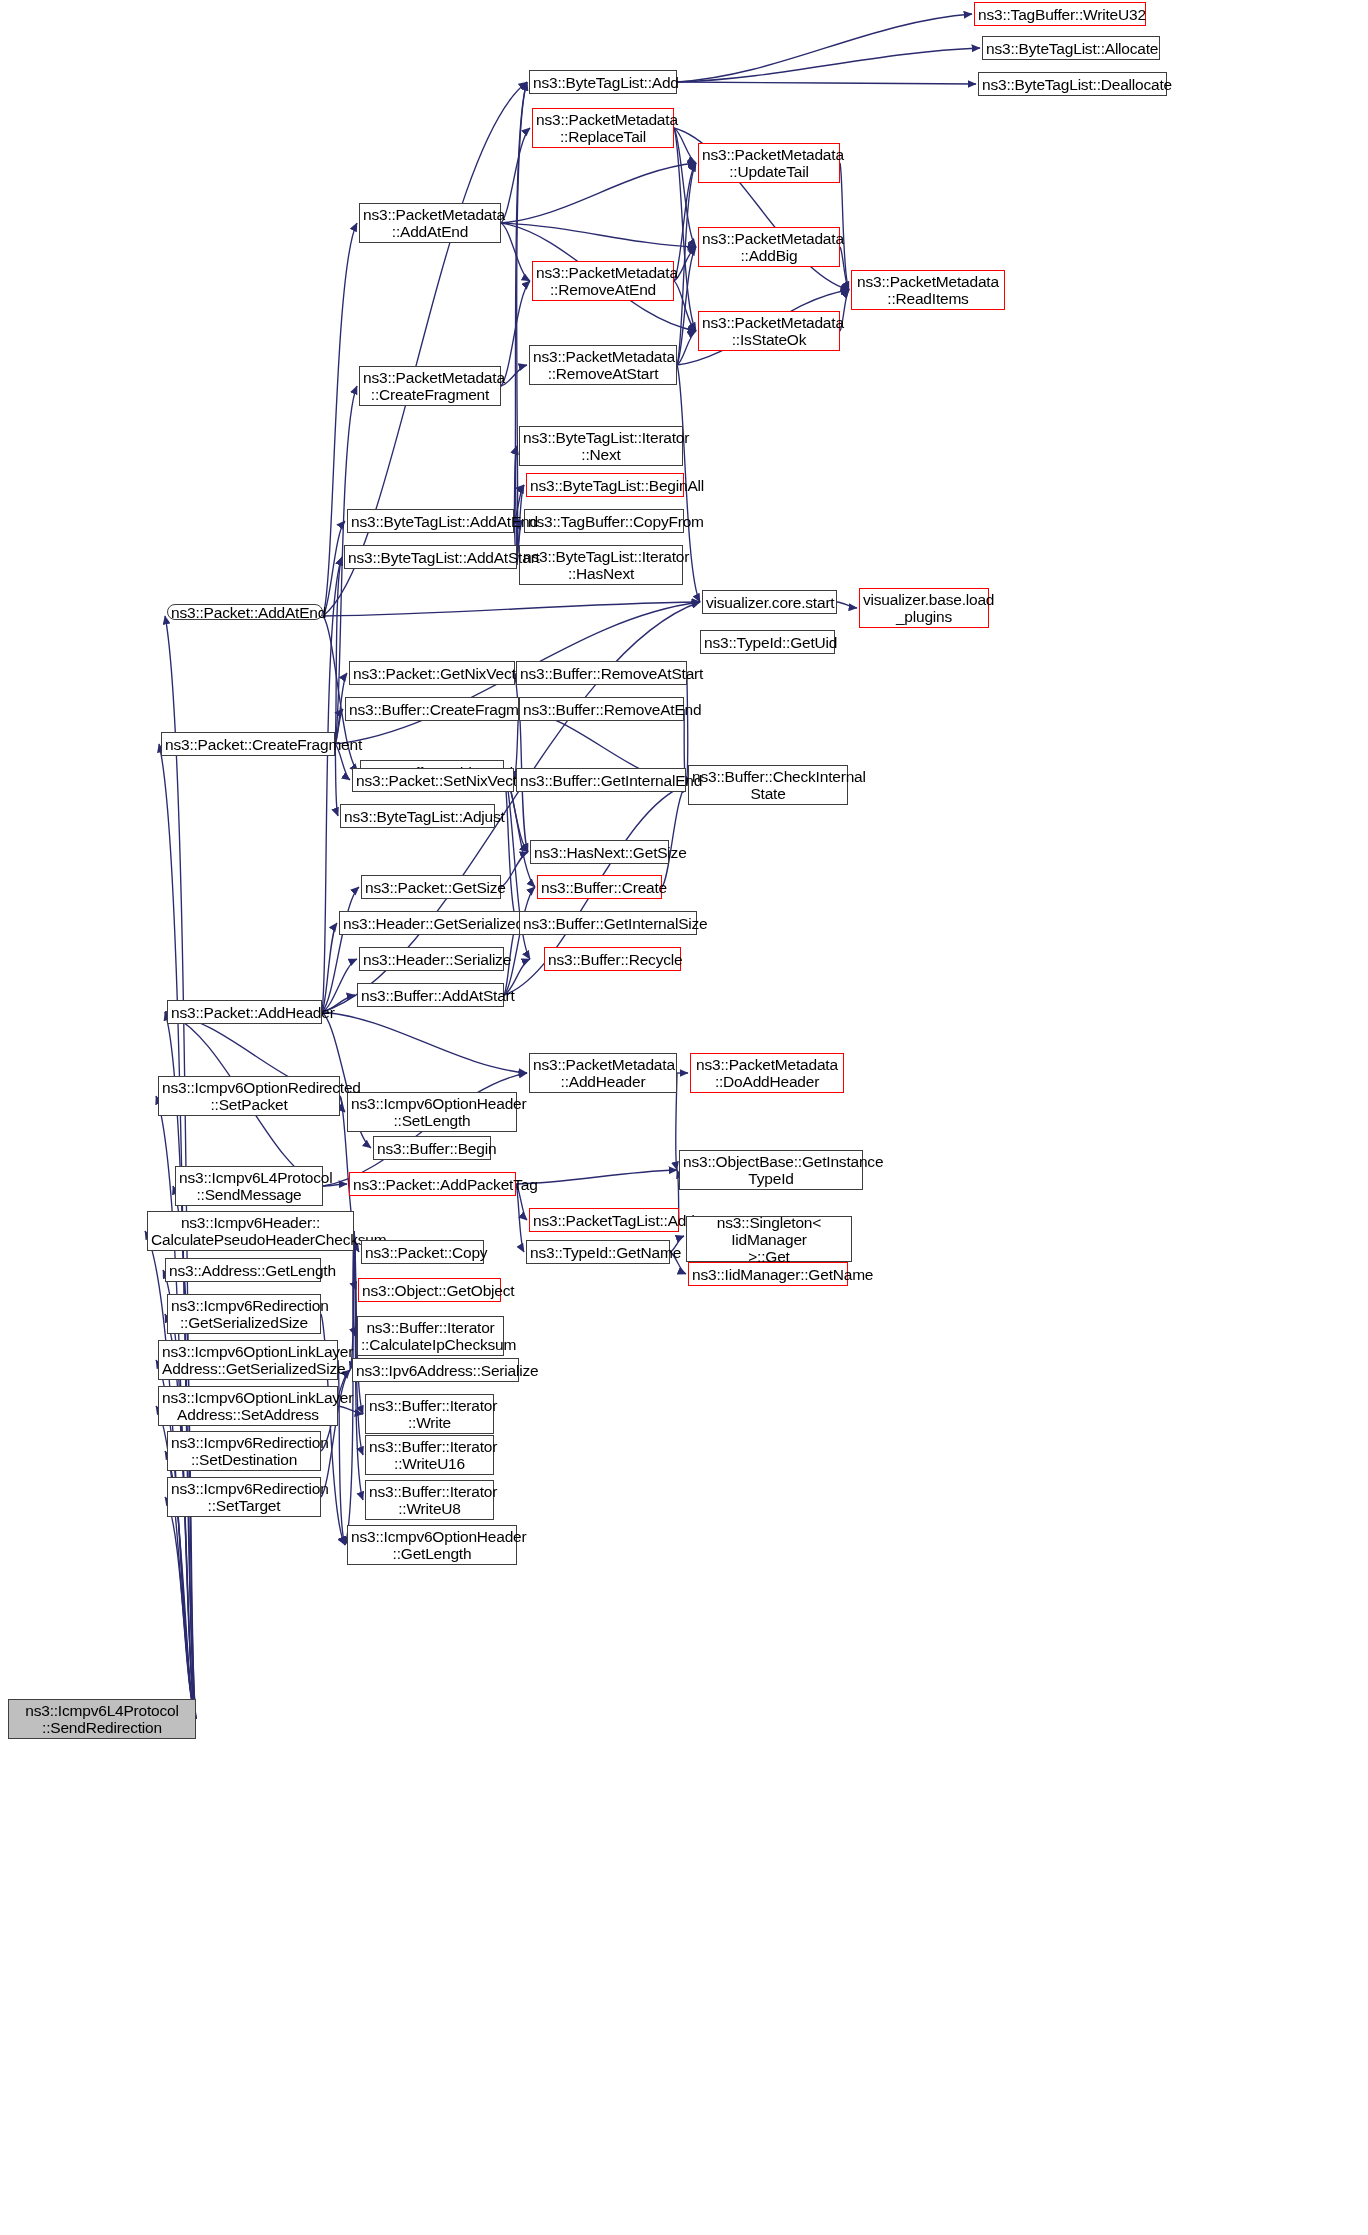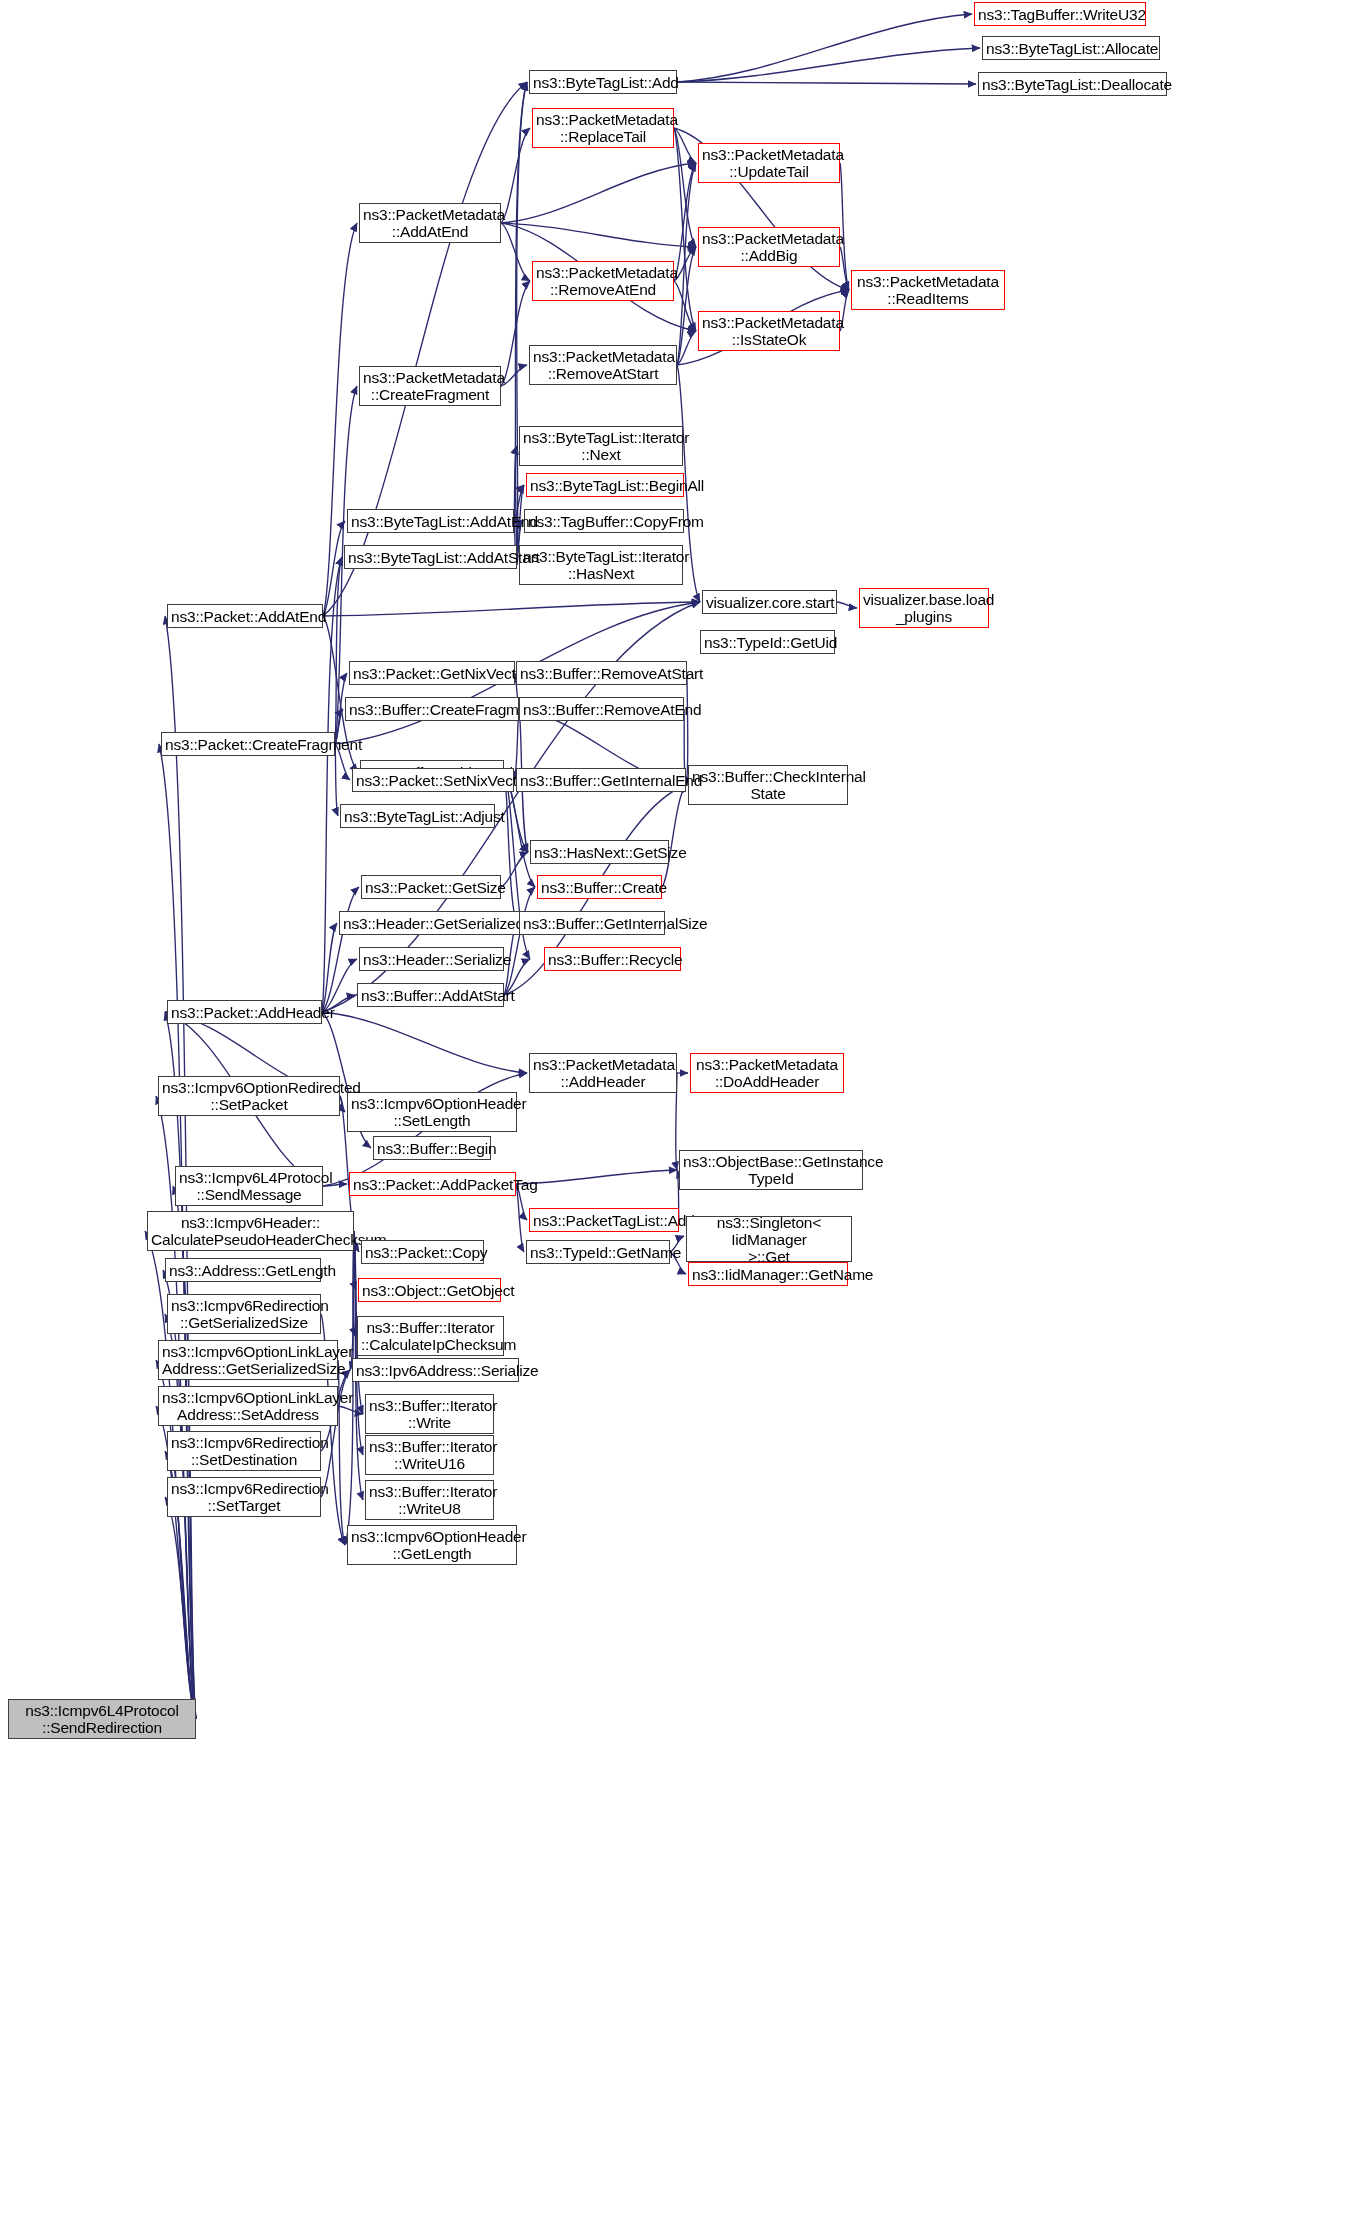--- a/index.html
+++ b/index.html
@@ -165,41 +165,41 @@
     <div class="node" style="left: 359px; top: 366px; width: 142px; height: 40px;"><span>ns3::PacketMetadata
 ::CreateFragment</span></div>
     <div class="node" style="left: 519px; top: 426px; width: 164px; height: 40px;"><span>ns3::ByteTagList::Iterator
 ::Next</span></div>
     <div class="node red" style="left: 526px; top: 473px; width: 158px; height: 24px;"><span>ns3::ByteTagList::BeginAll</span></div>
     <div class="node" style="left: 524px; top: 509px; width: 160px; height: 24px;"><span>ns3::TagBuffer::CopyFrom</span></div>
     <div class="node" style="left: 347px; top: 509px; width: 167px; height: 24px;"><span>ns3::ByteTagList::AddAtEnd</span></div>
     <div class="node" style="left: 519px; top: 545px; width: 164px; height: 40px;"><span>ns3::ByteTagList::Iterator
 ::HasNext</span></div>
     <div class="node" style="left: 344px; top: 545px; width: 173px; height: 24px;"><span>ns3::ByteTagList::AddAtStart</span></div>
-    <div class="node" style="left: 167px; top: 604px; width: 156px; height: 24px;"><span>ns3::Packet::AddAtEnd</span></div>
+    <div class="node" style="left: 167px; top: 604px; width: 156px; height: 16px; border-radius: 11px;"><span>ns3::Packet::AddAtEnd</span></div>
     <div class="node" style="left: 702px; top: 590px; width: 135px; height: 24px;"><span>visualizer.core.start</span></div>
     <div class="node red" style="left: 859px; top: 588px; width: 130px; height: 40px;"><span>visualizer.base.load
 _plugins</span></div>
     <div class="node" style="left: 349px; top: 661px; width: 166px; height: 24px;"><span>ns3::Packet::GetNixVector</span></div>
     <div class="node" style="left: 516px; top: 661px; width: 171px; height: 24px;"><span>ns3::Buffer::RemoveAtStart</span></div>
     <div class="node" style="left: 700px; top: 630px; width: 135px; height: 24px;"><span>ns3::TypeId::GetUid</span></div>
     <div class="node" style="left: 345px; top: 697px; width: 174px; height: 24px;"><span>ns3::Buffer::CreateFragment</span></div>
     <div class="node" style="left: 519px; top: 697px; width: 165px; height: 24px;"><span>ns3::Buffer::RemoveAtEnd</span></div>
     <div class="node" style="left: 161px; top: 732px; width: 174px; height: 24px;"><span>ns3::Packet::CreateFragment</span></div>
     <div class="node" style="left: 360px; top: 760px; width: 144px; height: 24px;"><span>ns3::Buffer::AddAtEnd</span></div>
     <div class="node" style="left: 688px; top: 765px; width: 160px; height: 40px;"><span>ns3::Buffer::CheckInternal
 State</span></div>
     <div class="node" style="left: 352px; top: 768px; width: 162px; height: 24px;"><span>ns3::Packet::SetNixVector</span></div>
     <div class="node" style="left: 516px; top: 768px; width: 170px; height: 24px;"><span>ns3::Buffer::GetInternalEnd</span></div>
     <div class="node" style="left: 340px; top: 804px; width: 155px; height: 24px;"><span>ns3::ByteTagList::Adjust</span></div>
     <div class="node" style="left: 530px; top: 840px; width: 139px; height: 24px;"><span>ns3::HasNext::GetSize</span></div>
     <div class="node" style="left: 361px; top: 875px; width: 140px; height: 24px;"><span>ns3::Packet::GetSize</span></div>
     <div class="node red" style="left: 537px; top: 875px; width: 125px; height: 24px;"><span>ns3::Buffer::Create</span></div>
     <div class="node" style="left: 339px; top: 911px; width: 186px; height: 24px;"><span>ns3::Header::GetSerializedSize</span></div>
-    <div class="node" style="left: 519px; top: 911px; width: 146px; height: 24px; align-items: center;"><span>ns3::Buffer::GetInternalSize</span></div>
+    <div class="node" style="left: 519px; top: 911px; width: 178px; height: 24px; align-items: center;"><span>ns3::Buffer::GetInternalSize</span></div>
     <div class="node" style="left: 359px; top: 947px; width: 145px; height: 24px;"><span>ns3::Header::Serialize</span></div>
     <div class="node red" style="left: 532px; top: 947px; width: 137px; height: 24px; margin-left: 12px;"><span>ns3::Buffer::Recycle</span></div>
     <div class="node" style="left: 357px; top: 983px; width: 147px; height: 24px;"><span>ns3::Buffer::AddAtStart</span></div>
     <div class="node" style="left: 167px; top: 1000px; width: 155px; height: 24px;"><span>ns3::Packet::AddHeader</span></div>
     <div class="node" style="left: 529px; top: 1053px; width: 148px; height: 40px;"><span>ns3::PacketMetadata
 ::AddHeader</span></div>
     <div class="node red" style="left: 690px; top: 1053px; width: 154px; height: 40px;"><span>ns3::PacketMetadata
 ::DoAddHeader</span></div>
     <div class="node" style="left: 347px; top: 1092px; width: 170px; height: 40px;"><span>ns3::Icmpv6OptionHeader
 ::SetLength</span></div>

